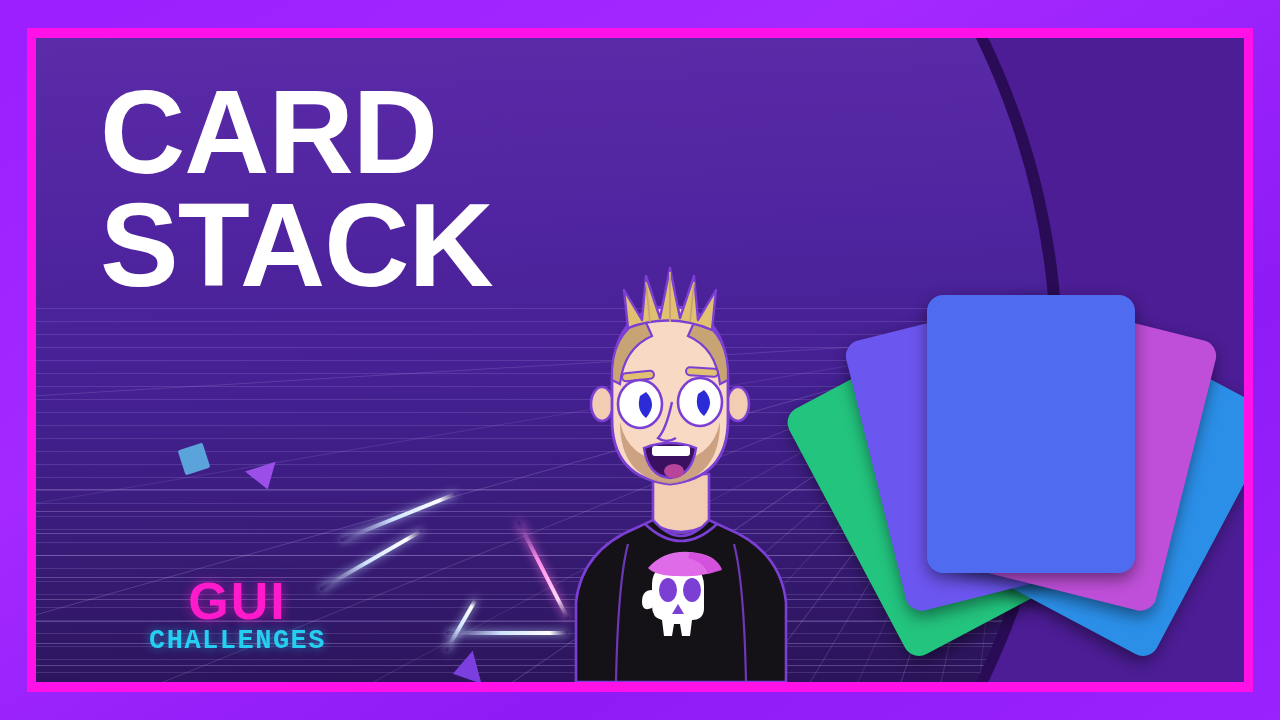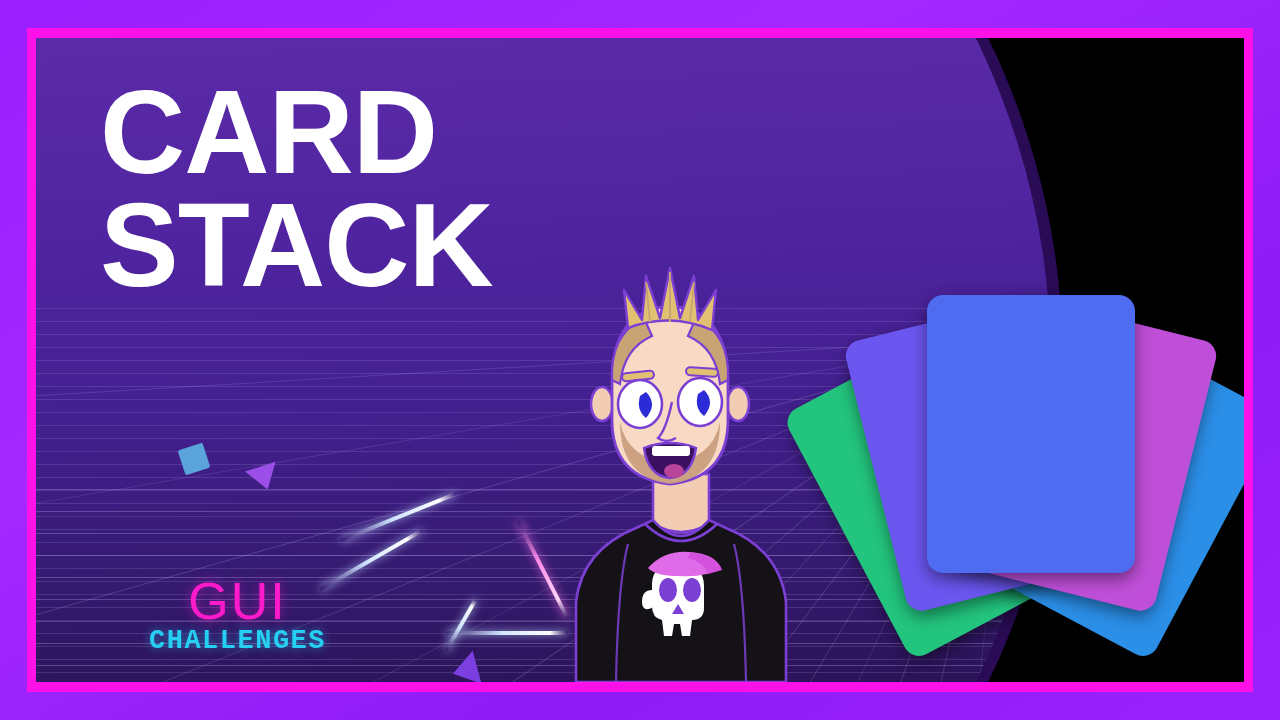--- a/index.html
+++ b/index.html
@@ -19,21 +19,21 @@
   }
   .magenta-frame{
     position:absolute;
     left:27px; top:28px; right:27px; bottom:28px;
     background:#FF11E8;
     overflow:hidden;
   }
   .inner{
     position:absolute;
     left:9px; top:10px; right:9px; bottom:10px;
-    background:#000000;
+    background:#4c1d95;
     overflow:hidden;
   }
 
   
   .purple-panel{
     position:absolute; left:0; top:0;
     width:100%; height:100%;
     background:linear-gradient(178deg,#5B2BA8 0%,#5024A0 30%,#432090 55%,#351A70 80%,#2A1356 100%);
     
     -webkit-clip-path: ellipse(78% 128% at 6% 50%);
@@ -104,21 +104,21 @@
     letter-spacing:-1px;
     white-space:pre-line;
     z-index:30;
     font-family:"Liberation Sans", sans-serif;
   }
 
   
   .logo{ position:absolute; left:113px; top:540px; z-index:30; }
   .logo-gui{
     color:#FF1ACC;
-    font-size:52px; font-weight:normal;
+    font-size:52px; font-weight:bold;
     letter-spacing:2px; line-height:.92;
     text-align:center;
     text-shadow:0 0 12px rgba(255,26,204,.55);
   }
   .logo-ch{
     color:#25CFF2;
     font-size:27px; font-weight:bold;
     letter-spacing:1.5px; line-height:1;
     text-align:left; margin-top:2px;
     text-shadow:0 0 10px rgba(37,207,242,.55);

